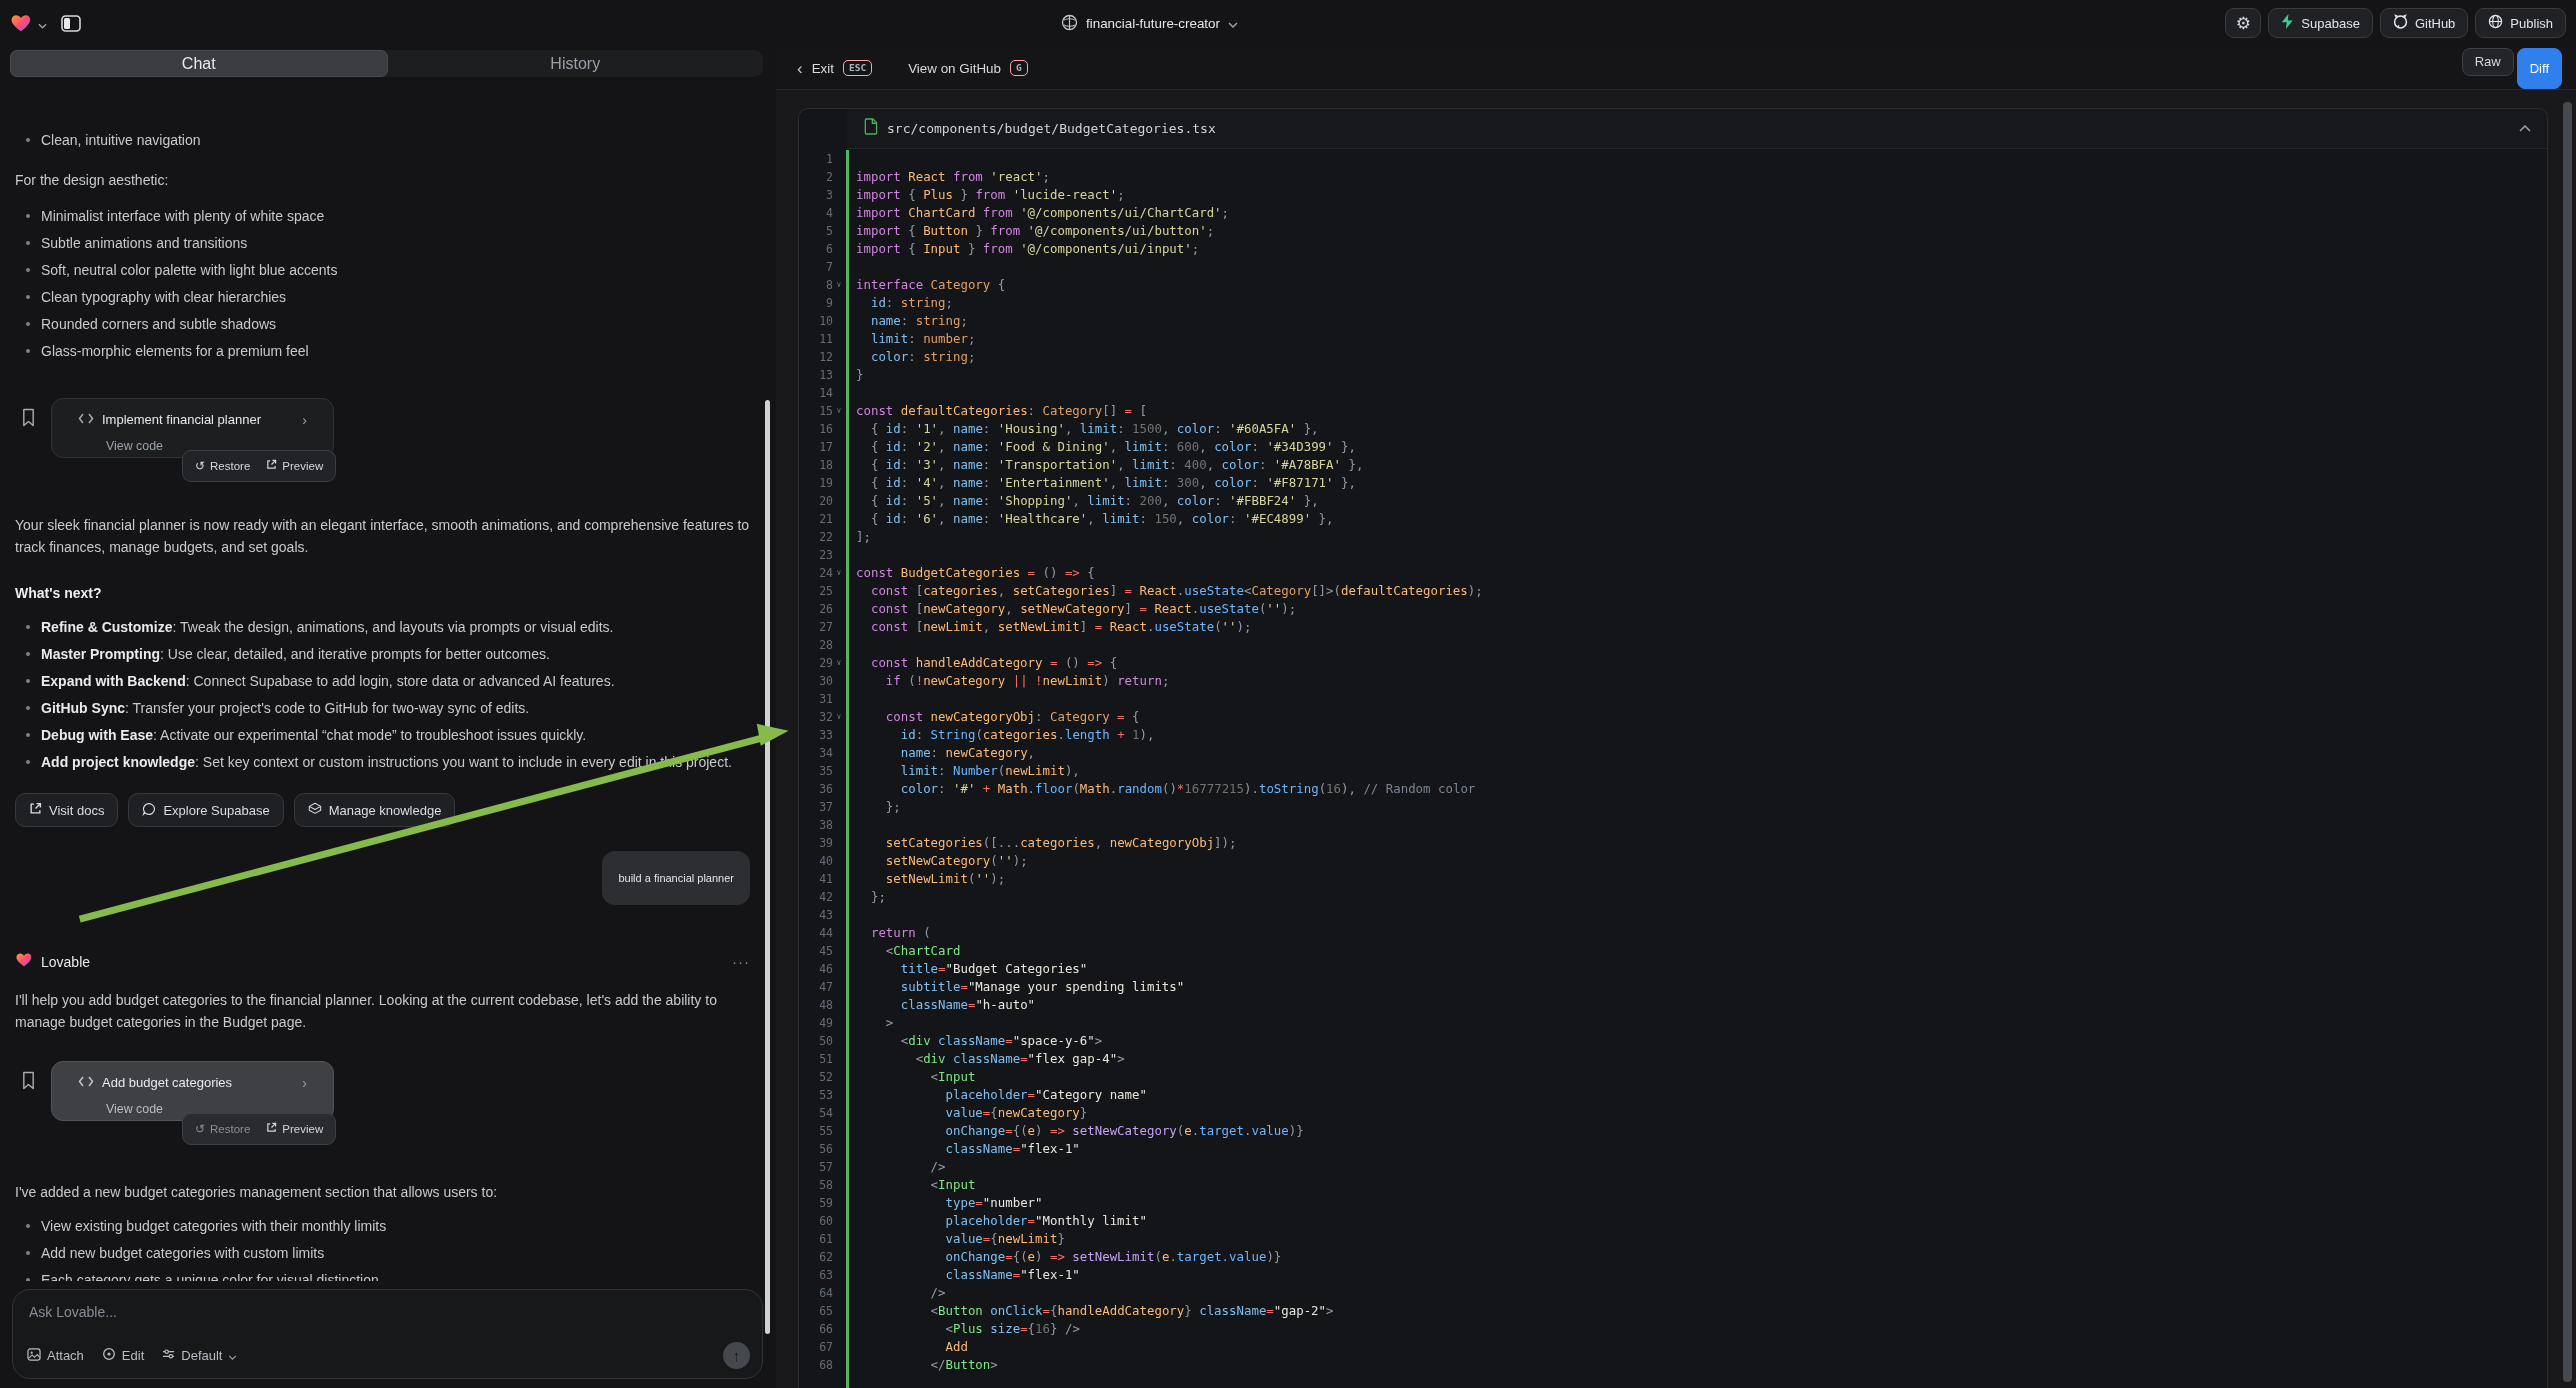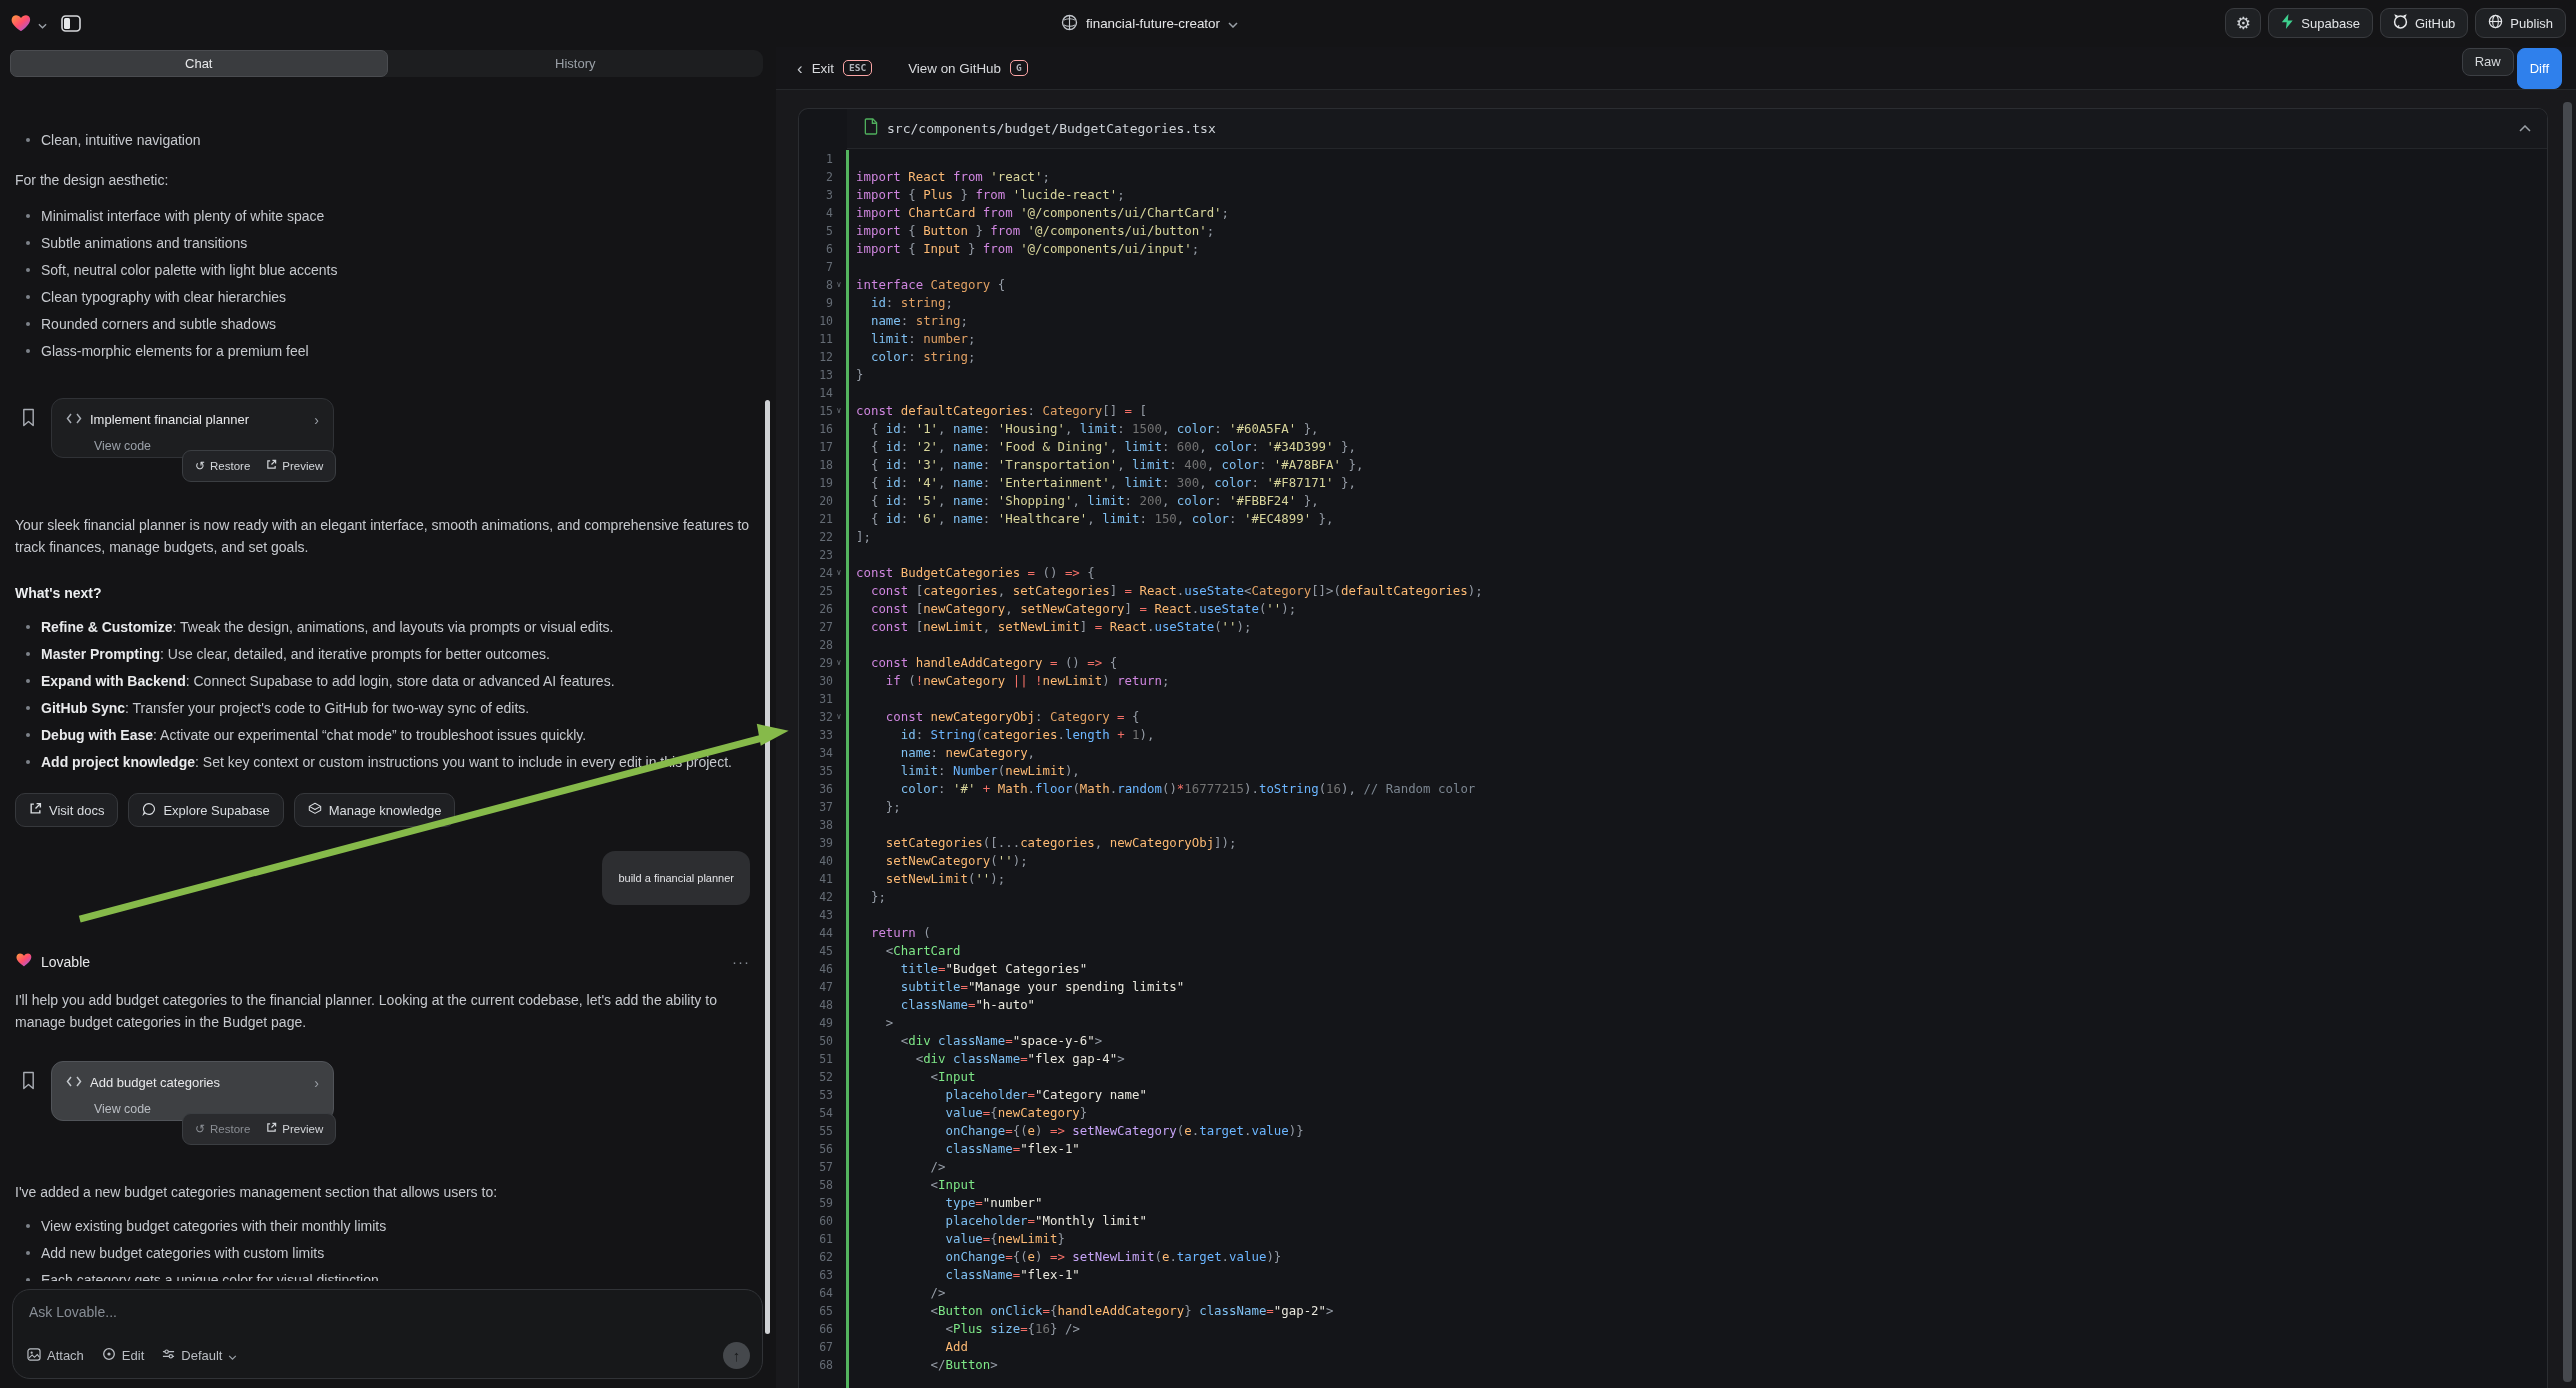--- a/index.html
+++ b/index.html
@@ -13,34 +13,34 @@
   .tb-center { position:absolute; left:1061px; top:0; height:47px; display:flex; align-items:center; gap:8px; font-size:13.4px; color:#e5e6e8; }
   .tb-right { position:absolute; right:10px; top:8px; display:flex; gap:7px; }
   .tb-btn { height:30px; display:flex; align-items:center; gap:7px; padding:0 12px; background:#1f2124; border:1px solid #393b3f; border-radius:9px; font-size:13px; color:#e2e4e7; cursor:pointer; }
   .tb-btn.icon-only { width:36px; justify-content:center; padding:0; }
   .gear { font-size:17px; color:#d2d5d9; line-height:1; }
   .panel-btn { background:none; border:none; margin-left:8px; cursor:pointer; display:flex; align-items:center; }
 
   
   #chat { position:absolute; left:0; top:47px; width:776px; bottom:0; background:#141416; }
   .tabs { position:absolute; left:10px; right:13px; top:3px; height:27px; background:#1d1e20; border-radius:9px; display:flex; }
-  .tab { flex:1; display:flex; align-items:center; justify-content:center; font-size:13px; color:#9aa0a7; cursor:pointer; border-radius:7px; }
+  .tab { flex:1; display:flex; align-items:center; justify-content:center; font-size:16px; color:#9aa0a7; cursor:pointer; border-radius:7px; }
   .tab.sel { background:#3a3c3f; color:#e8e9eb; border:1px solid #4a4c50; }
   .chat-scroll { position:absolute; top:80px; left:0; right:0; bottom:107px; padding:0 26px 0 15px; overflow:hidden; font-size:14px; line-height:22px; color:#c6c9ce; }
   .para { max-width:742px; margin-top:18px; }
   .blist { list-style:none; }
   .blist li { display:flex; margin-bottom:5px; }
   .blist .dot { width:4px; height:4px; border-radius:50%; background:#7d828a; margin:9px 11px 0 11px; flex:none; }
   .blist .litxt { max-width:707px; }
   .blist b { color:#e9eaec; font-weight:700; }
   .bold-head { font-weight:700; color:#eceef0; margin-top:24px; }
 
   .cardrow { position:relative; margin-top:40px; height:86px; }
   .bookmark { position:absolute; left:6px; top:10px; }
-  .vcard { position:absolute; left:36px; top:0; width:283px; height:60px; background:#1d1e20; border:1px solid #303236; border-radius:12px; padding:10px 14px; cursor:pointer; }
+  .vcard { position:absolute; left:36px; top:0; width:283px; height:60px; background:#1d1e20; border:1px solid #303236; border-radius:12px; padding:10px 26px; cursor:pointer; }
   .vcard.sel { background:#3e4043; border-color:#515459; }
   .vcard .crow { display:flex; align-items:center; gap:8px; font-size:13px; color:#e8e9eb; }
   .vcard .chev { margin-left:auto; color:#9ba0a7; font-size:14px; }
   .vcard .view { margin-left:28px; margin-top:4px; font-size:12.4px; color:#9aa0a8; }
   .vcard.sel .view { color:#b9bdc3; }
   .pill { position:absolute; left:167px; top:52px; display:flex; align-items:center; gap:16px; background:#222326; border:1px solid #3b3e42; border-radius:9px; padding:4px 12px; font-size:11.5px; color:#d3d6da; }
   .pill .pbtn { display:flex; align-items:center; gap:5px; cursor:pointer; }
   .pill .ric { font-size:12px; line-height:1; }
   .pill.p2 { background:#2a2b2e; }
   .pill.p2 .dim { color:#8a8e94; }

